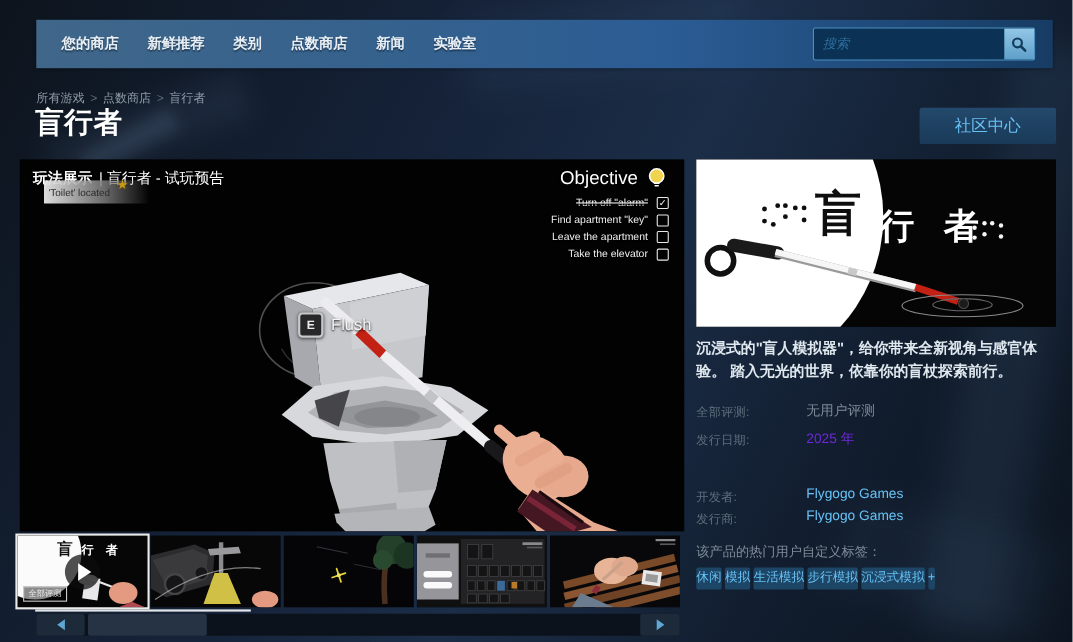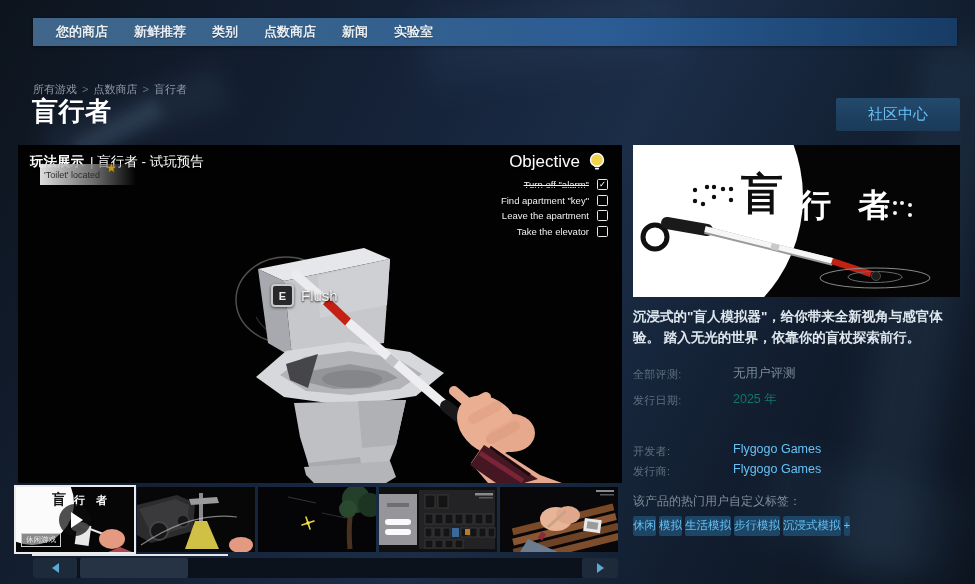--- a/index.html
+++ b/index.html
@@ -6,21 +6,21 @@
   body{
     width:975px;height:584px;position:relative;overflow:hidden;
     background:linear-gradient(118deg,#0d141d 0%,#152238 35%,#1b2d47 55%,#101b2b 80%,#0c141f 100%);
     font-family:"Liberation Sans","DejaVu Sans",sans-serif;
     -webkit-font-smoothing:antialiased;
   }
   .streak{position:absolute;pointer-events:none;}
 
   
   #nav{
-    position:absolute;left:33px;top:18px;width:924px;height:28px;
+    position:absolute;left:33px;top:18px;width:924px;height:44px;
     display:flex;align-items:center;
     background:linear-gradient(90deg,#40678a 0%,#33608e 40%,#2b5c94 62%,#1e4978 85%,#173c64 100%);
     box-shadow:0 1px 3px rgba(0,0,0,.4);
   }
   #nav-menu{display:flex;align-items:center;margin-left:10px;}
   .nav-item{color:#e9eff4;font-weight:bold;font-size:13px;margin:0 13px;cursor:pointer;text-decoration:none;text-shadow:0 1px 1px rgba(0,0,0,.35);}
   #search-wrap{margin-left:auto;margin-right:16px;display:flex;height:28px;width:200px;border:1px solid #4a8fc0;border-radius:2px;background:#0b3254;}
   #search-input{flex:1;background:transparent;border:none;outline:none;color:#67a8d2;font-size:12px;font-style:italic;padding:0 8px;font-family:inherit;}
   #search-input::placeholder{color:#2d6f9f;font-style:italic;}
   #search-btn{width:30px;border:none;cursor:pointer;display:flex;align-items:center;justify-content:center;background:linear-gradient(#93c7e6,#5e9fca);}
@@ -64,21 +64,21 @@
   #capsule svg{display:block;}
   #cap-left{position:absolute;left:108px;top:28px;font-size:42px;font-weight:bold;color:#0e0e0e;line-height:1;}
   #cap-right{position:absolute;left:166px;top:44px;font-size:32px;font-weight:bold;color:#fff;letter-spacing:9px;line-height:1;white-space:nowrap;}
   #description{margin-top:10px;font-size:13.5px;font-weight:bold;color:#dfe8ef;line-height:1.55;}
   #meta{margin-top:16px;}
   .meta-row{display:flex;margin-bottom:9px;font-size:12.5px;}
   .meta-row:nth-child(2){margin-bottom:34px;}
   .meta-row:nth-child(3){margin-bottom:3px;}
   .meta-label{width:100px;flex-shrink:0;color:#5e707d;font-size:11px;padding-top:2px;letter-spacing:.3px;}
   .val-muted{color:#7c8b96;}
-  .val-plain{color:#0f766e;}
+  .val-plain{color:#6d28d9;}
   .val-link{color:#67c1f5;cursor:pointer;}
   #tags-label{margin-top:14px;color:#7f8d99;font-size:12px;}
   #tags{margin-top:6px;display:flex;gap:3px;flex-wrap:wrap;}
   .tag{background:#1d4666;color:#66c0f4;padding:3px 0;font-size:11.5px;border-radius:2px;cursor:pointer;line-height:1.2;}
 
   
   #thumbs{position:absolute;left:16px;top:487px;display:flex;gap:3px;}
   .thumb{width:118px;height:65px;position:relative;background:#000;cursor:pointer;flex-shrink:0;}
   .thumb.selected{box-shadow:0 0 0 2px #ebebeb;}
   .thumb svg{display:block;width:100%;height:100%;}
@@ -109,20 +109,29 @@
 
 <div id="nav">
   <div id="nav-menu">
       <a class="nav-item">您的商店</a>
       <a class="nav-item">新鲜推荐</a>
       <a class="nav-item">类别</a>
       <a class="nav-item">点数商店</a>
       <a class="nav-item">新闻</a>
       <a class="nav-item">实验室</a>
     </div>
+  <div id="search-wrap">
+    <input id="search-input" type="text" placeholder="搜索" style="">
+    <button id="search-btn">
+      <svg width="15" height="15" viewBox="0 0 15 15">
+        <circle cx="6" cy="6" r="4" fill="none" stroke="#123c5c" stroke-width="2"></circle>
+        <line x1="9" y1="9" x2="13" y2="13" stroke="#123c5c" stroke-width="2.4" stroke-linecap="round"></line>
+      </svg>
+    </button>
+  </div>
 </div>
 
 <div id="breadcrumb"><a class="bc-link">所有游戏</a><span class="bc-sep">&gt;</span><a class="bc-link">点数商店</a><span class="bc-sep">&gt;</span><a class="bc-link">盲行者</a></div>
 
 <div id="title-row">
   <h1 id="page-title">盲行者</h1>
   <button id="community-btn">社区中心</button>
 </div>
 
 <div id="player">
@@ -296,21 +305,21 @@
       <ellipse cx="64" cy="40" rx="9" ry="5" fill="#d8d8da"></ellipse>
       <line x1="58" y1="36" x2="90" y2="48" stroke="#e8e8e8" stroke-width="2"></line>
       <ellipse cx="96" cy="52" rx="13" ry="10" fill="#e39a80"></ellipse>
       <path d="M104 60 L116 65 L92 65 Z" fill="#b04a50"></path>
     </svg>
     <span id="t1-mang">盲</span>
     <span id="t1-rest">行 者</span>
     <div id="play-overlay">
         <div id="play-tri"></div>
       </div>
-    <span id="trailer-badge">休闲游戏</span>
+    <span id="trailer-badge">全部评测</span>
   </div>
 
   <div class="thumb">
     <svg viewBox="0 0 118 65" preserveAspectRatio="none">
       <rect width="118" height="65" fill="#070708"></rect>
       <polygon points="0,18 40,8 58,16 56,44 14,56 0,48" fill="#2c2c2e"></polygon>
       <polygon points="2,22 38,12 52,18 50,40 16,50" fill="#3a3a3c"></polygon>
       <circle cx="22" cy="44" r="9" fill="#161617" stroke="#454547" stroke-width="2"></circle>
       <circle cx="46" cy="34" r="6" fill="#161617" stroke="#3c3c3e" stroke-width="1.5"></circle>
       <rect x="62" y="6" width="4" height="28" fill="#8a8a8c"></rect>

